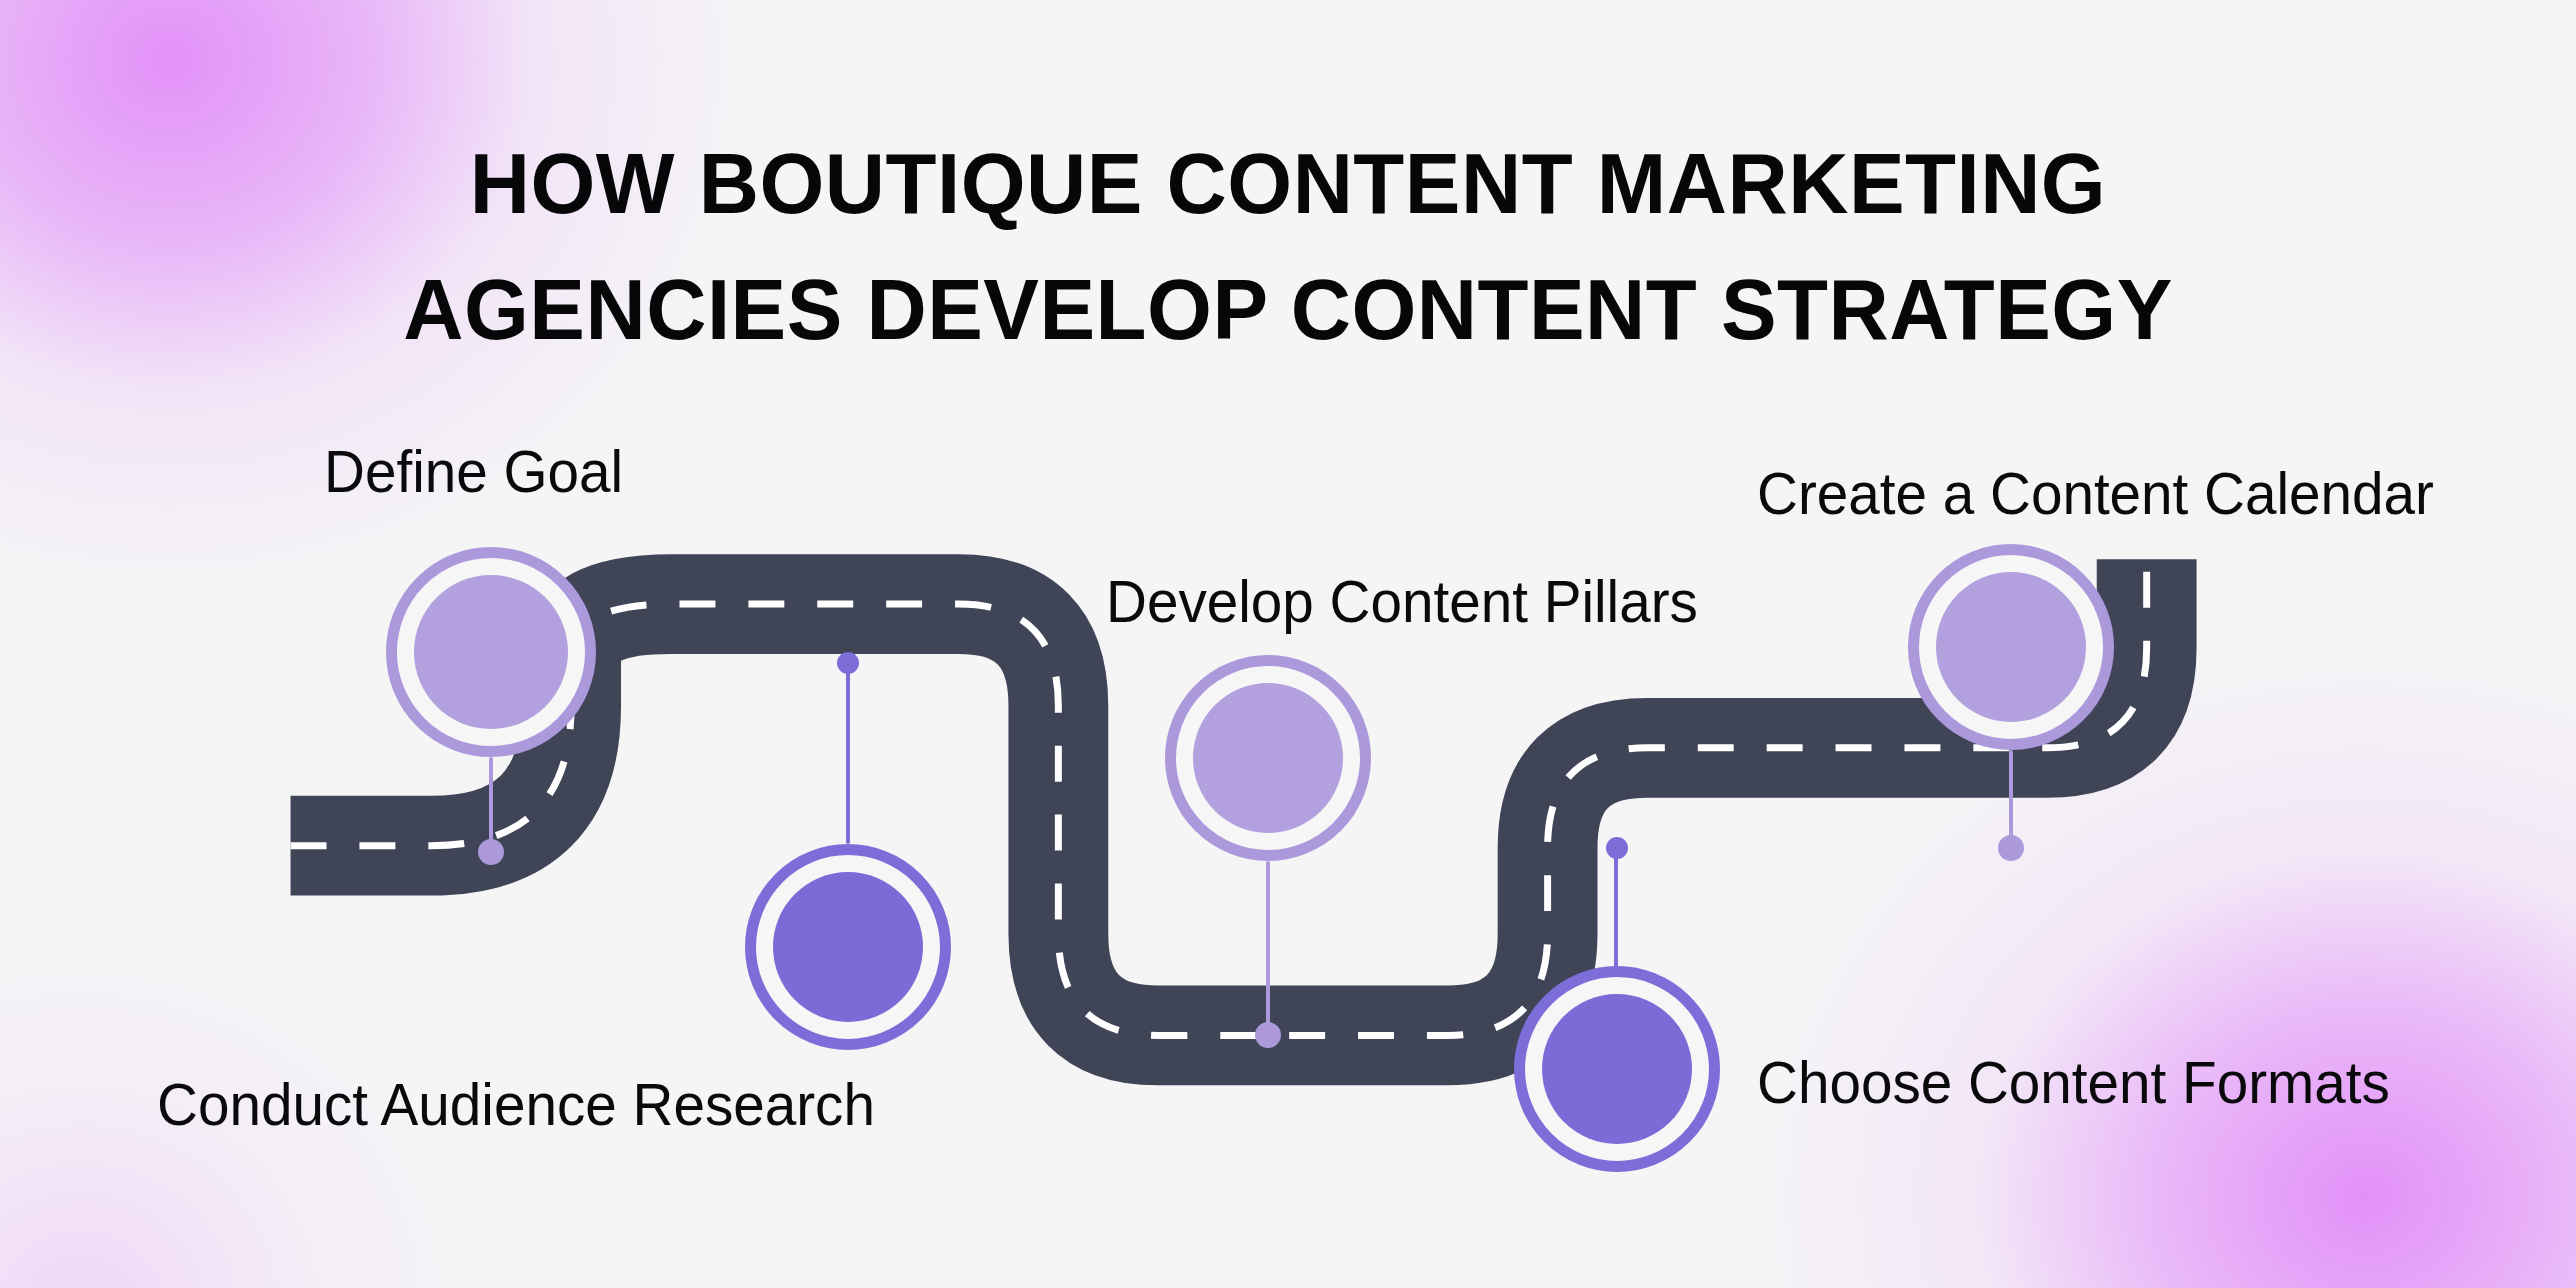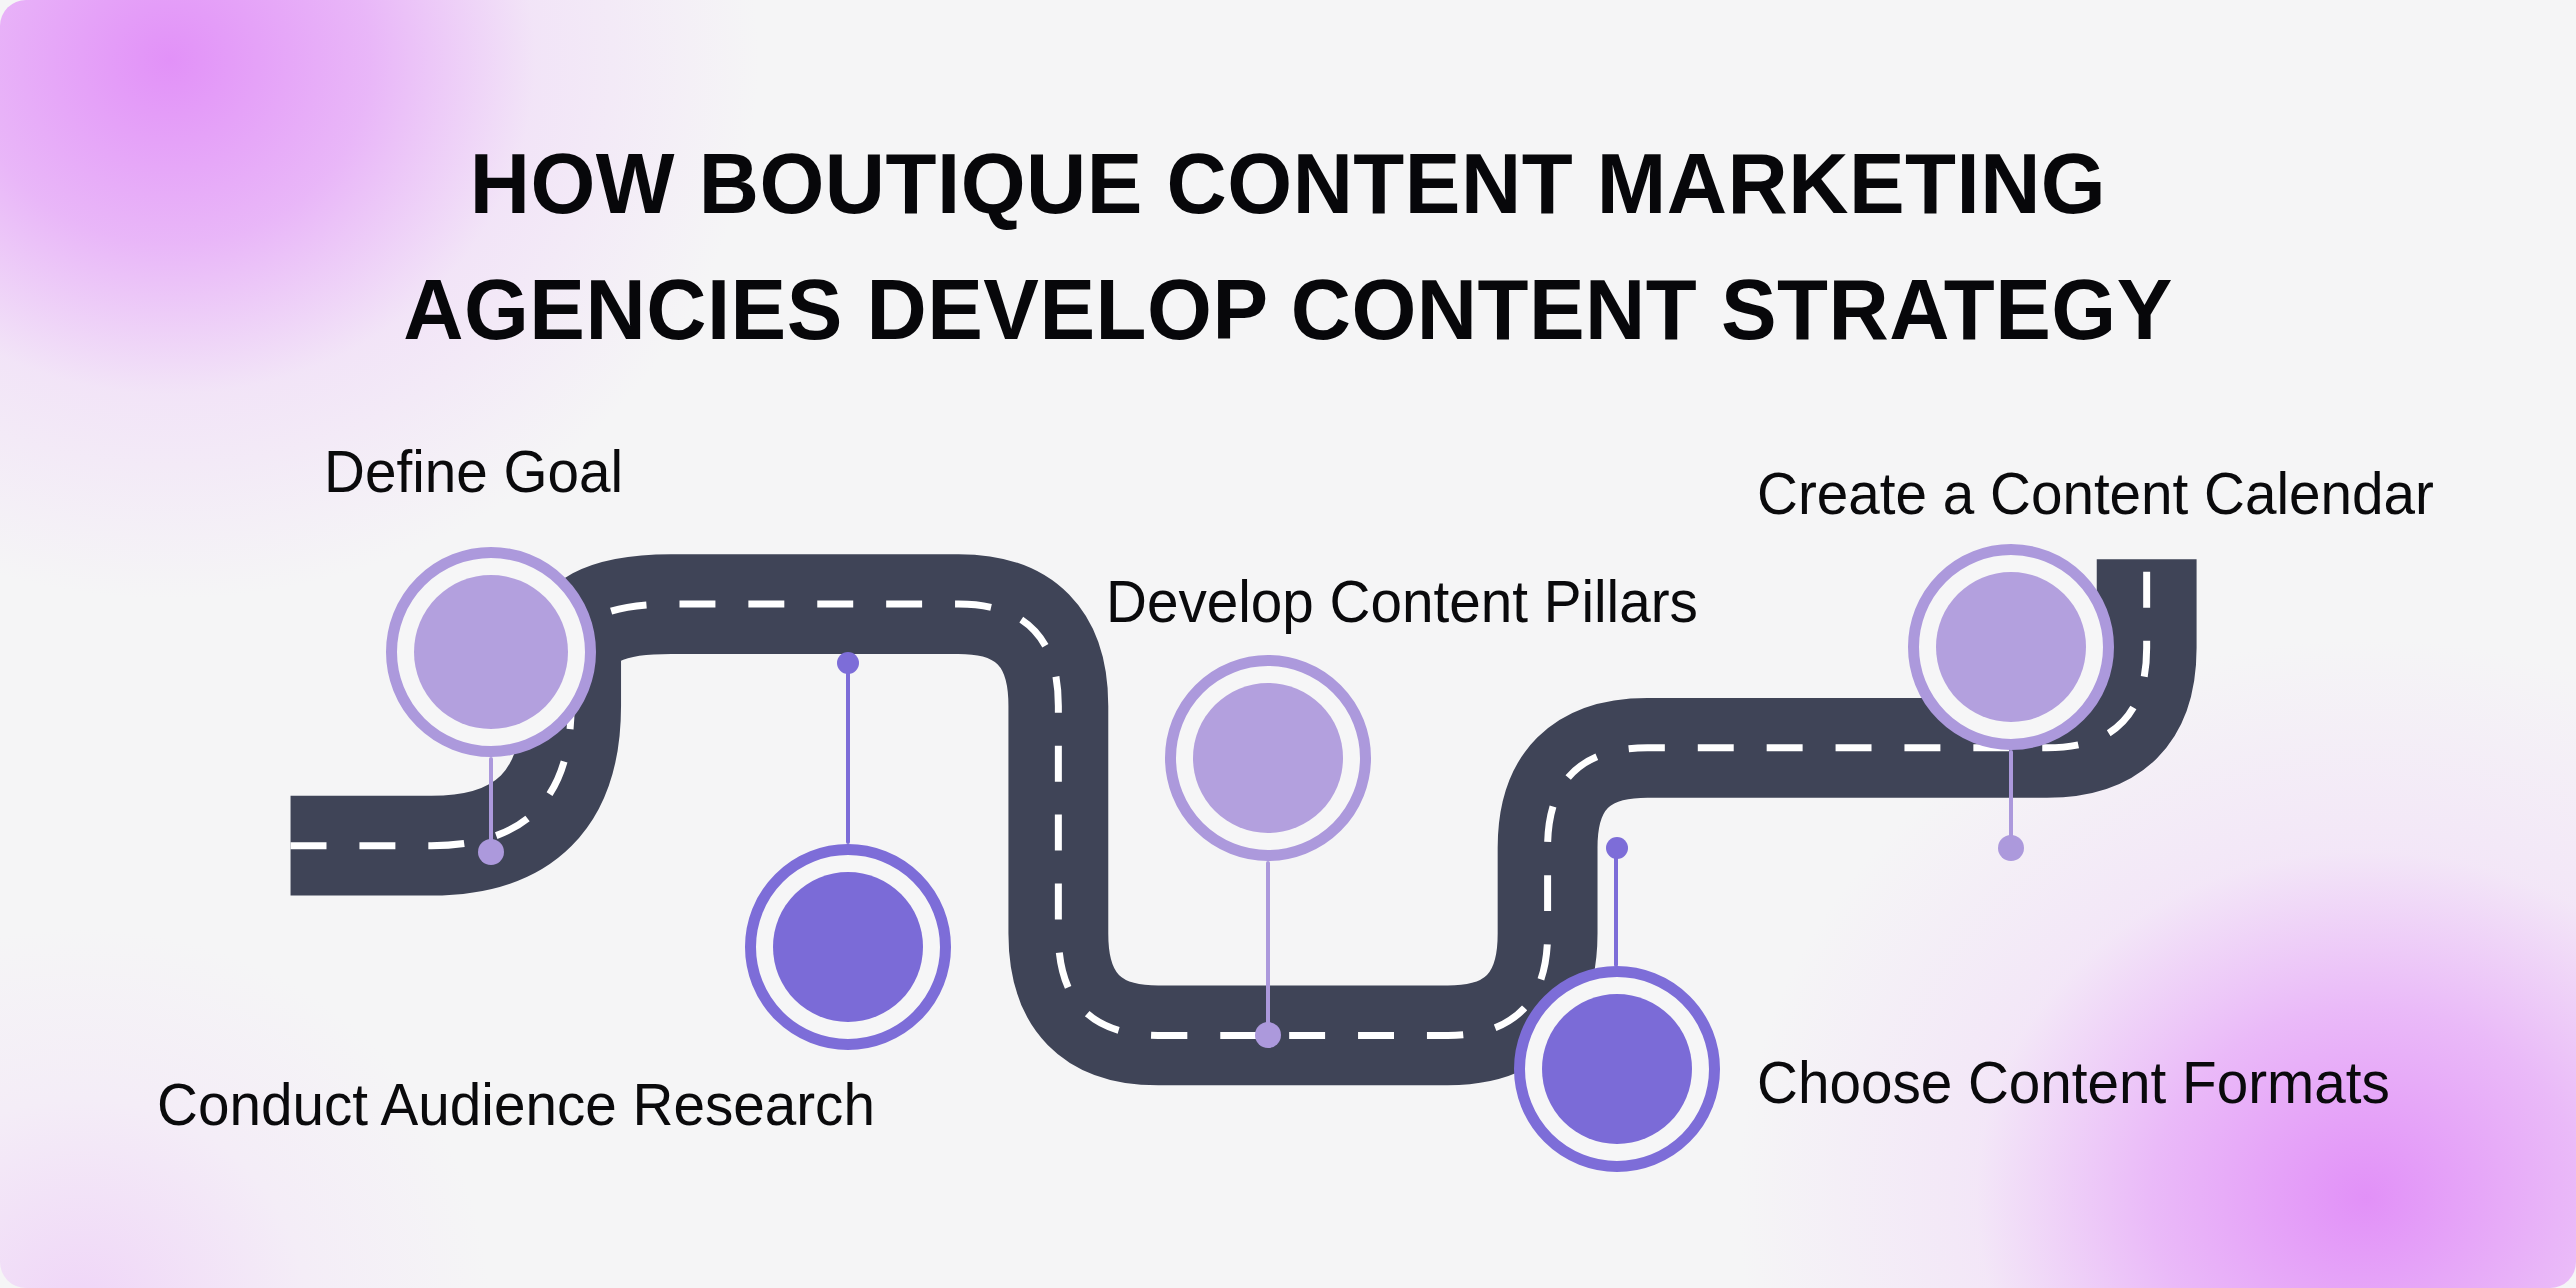--- a/index.html
+++ b/index.html
@@ -7,21 +7,20 @@
     padding: 0;
     background: #f5f5f6;
   }
   #infographic {
     position: relative;
     width: 2576px;
     height: 1288px;
     overflow: hidden;
     background-color: #f5f5f6;
     font-family: "Liberation Sans", sans-serif;
-    border-radius: 26px;
   }
   
   .glow {
     position: absolute;
     border-radius: 50%;
     pointer-events: none;
   }
   .glow-tl {
     left: -419px;
     top: -479px;

